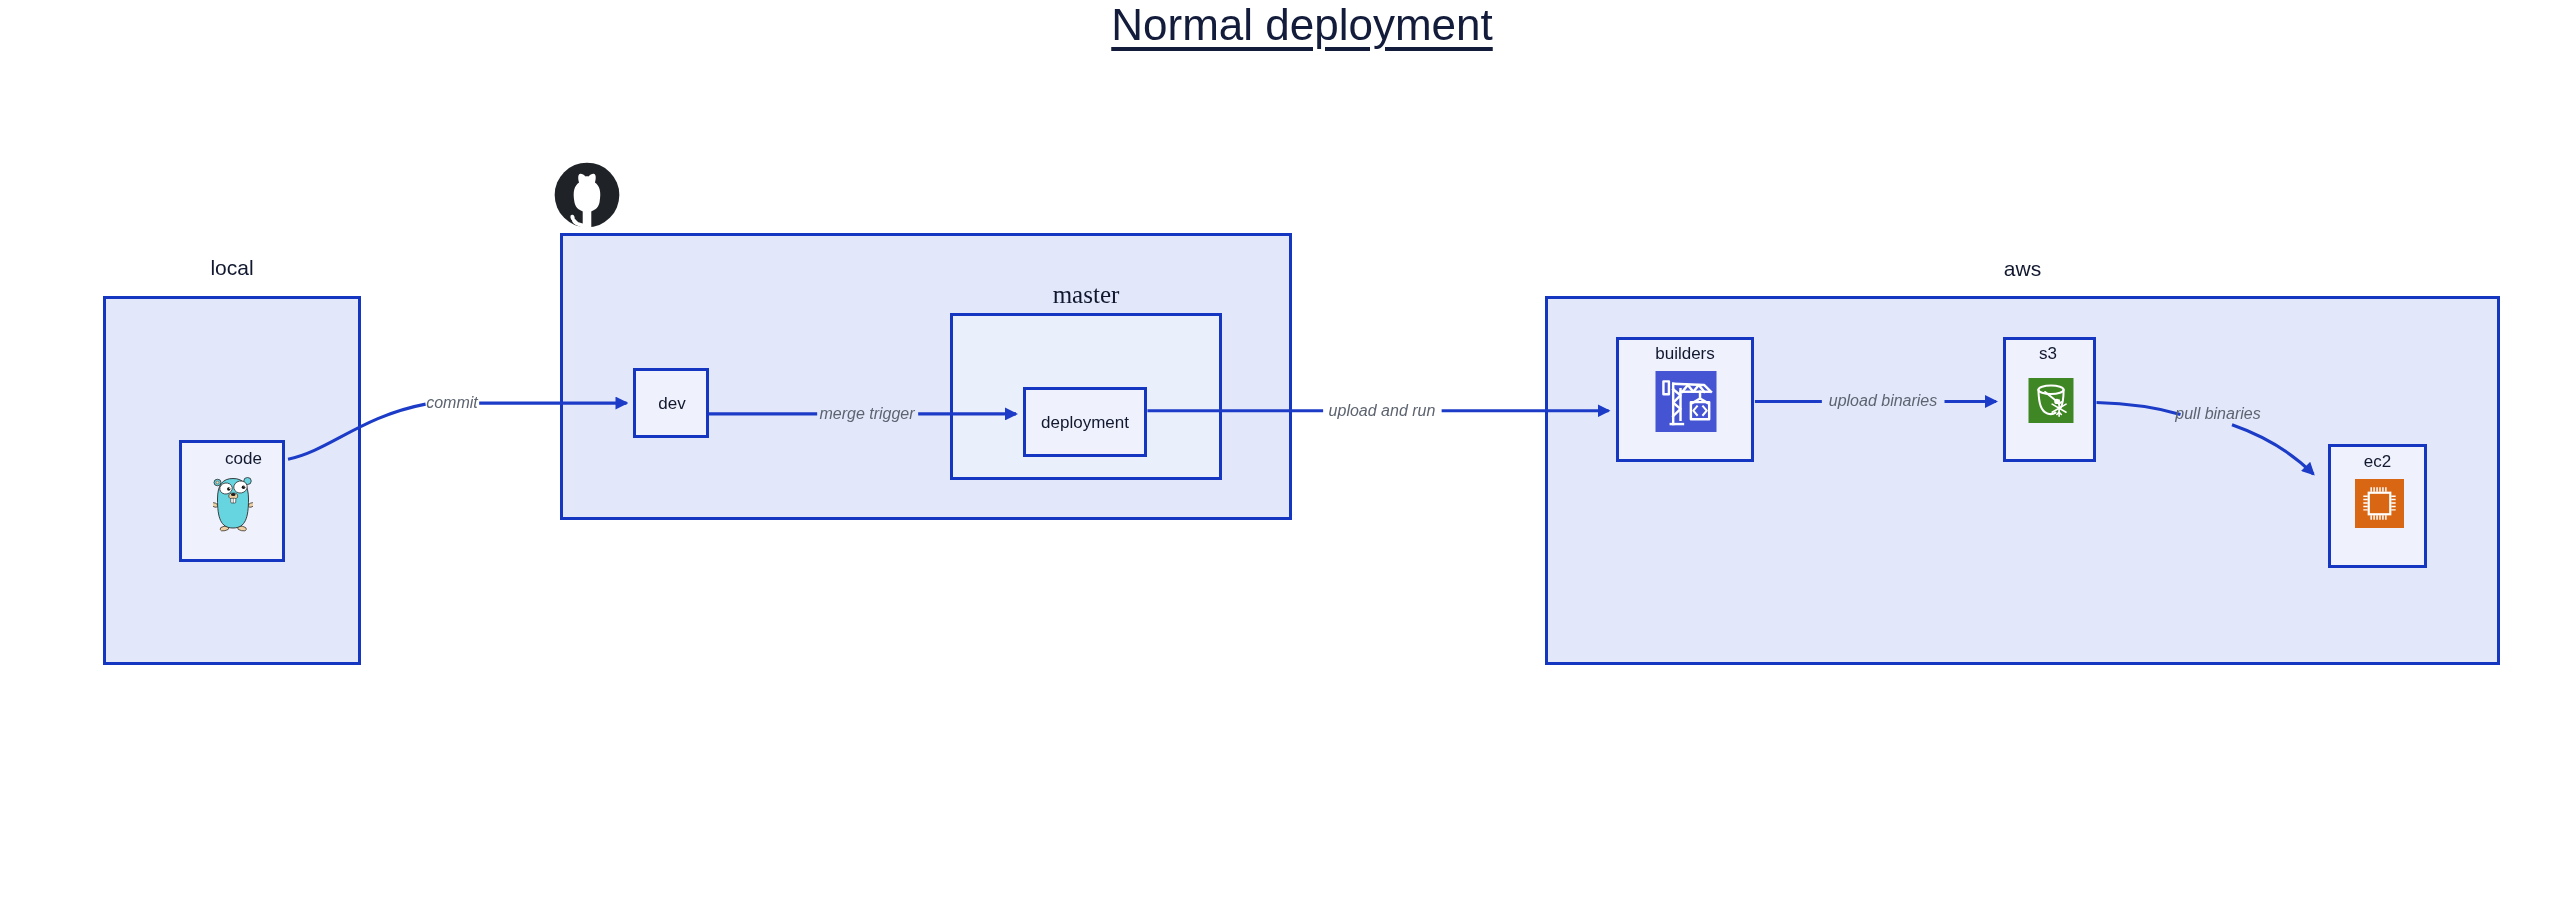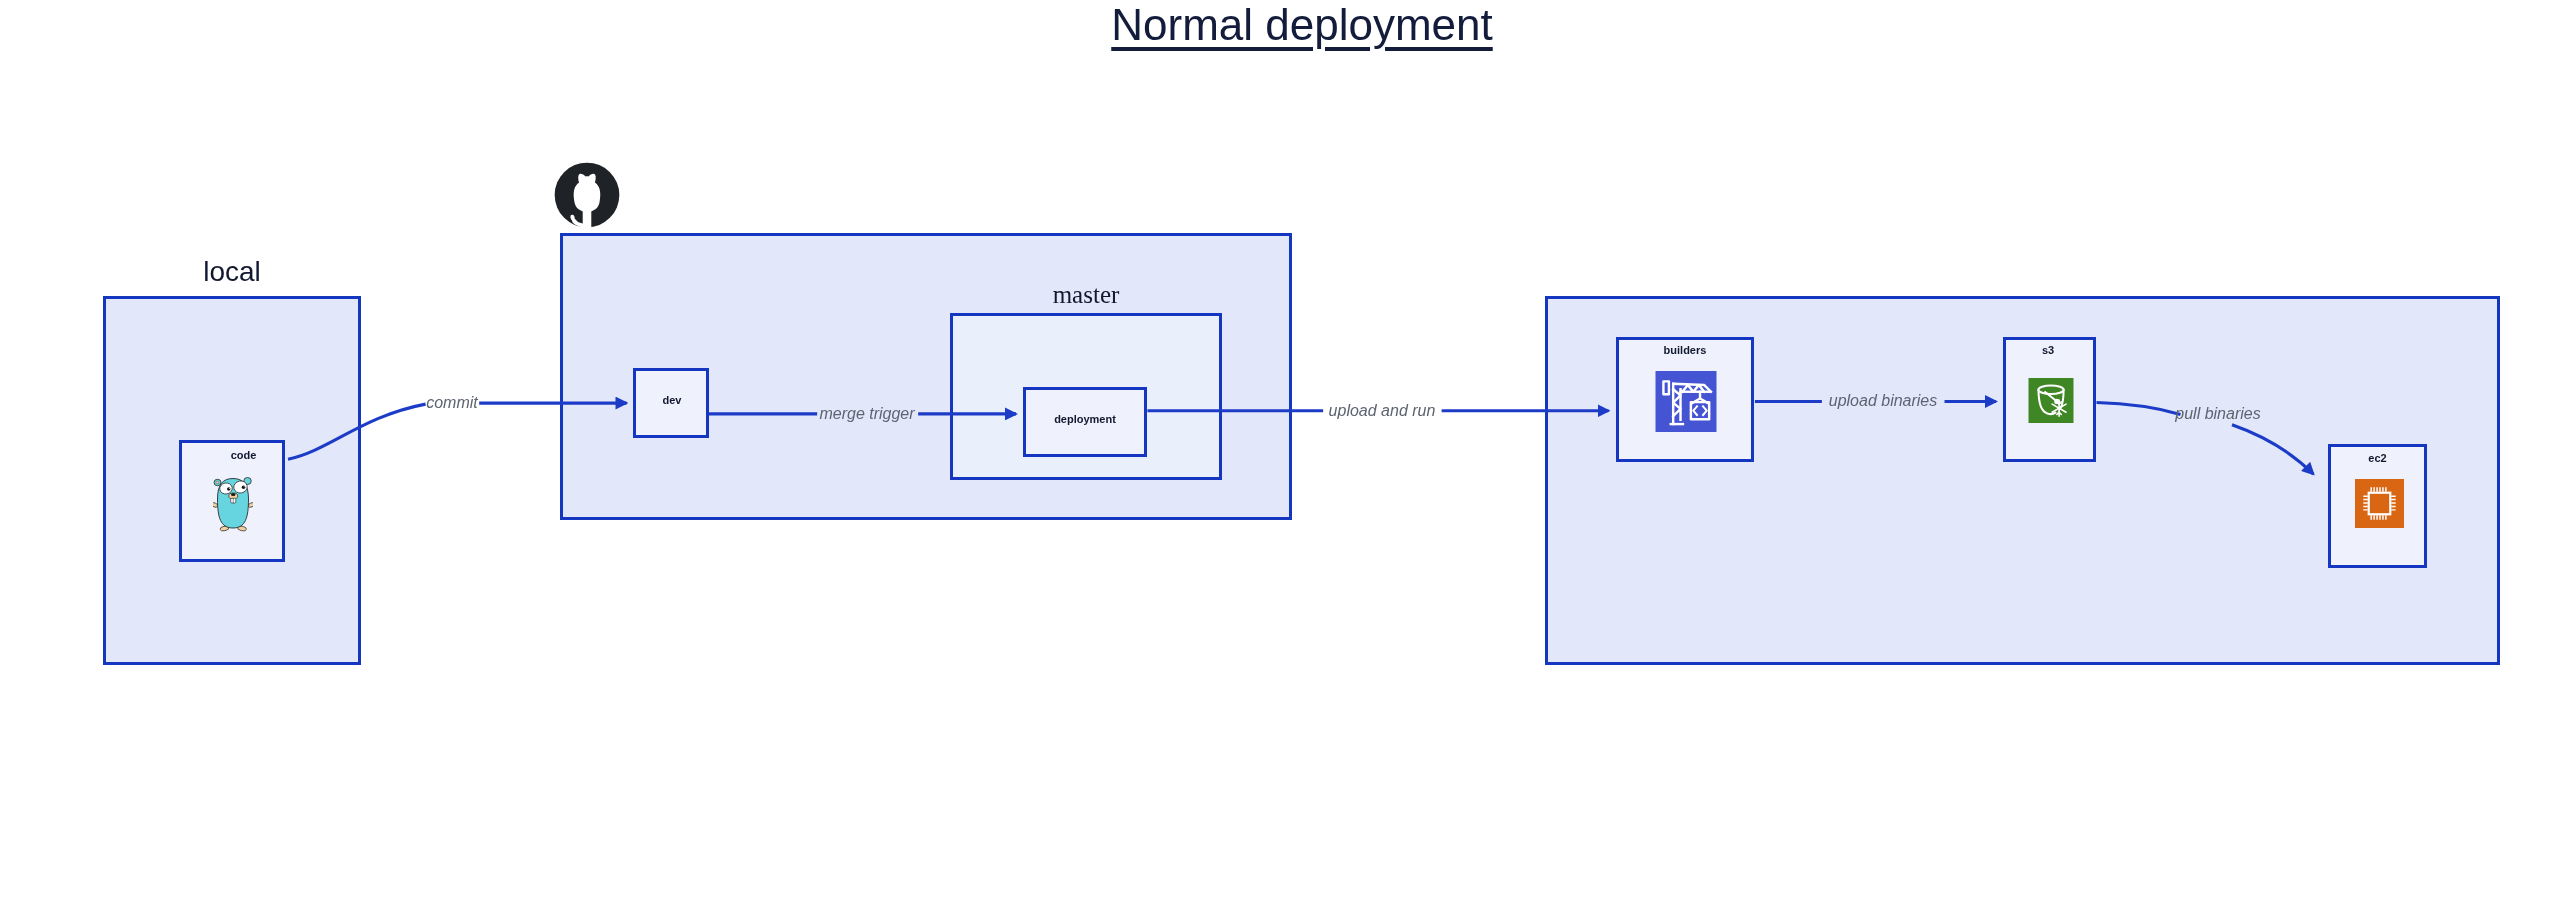--- a/index.html
+++ b/index.html
@@ -40,30 +40,30 @@
   }
   .node-box{
     position:absolute;
     background:var(--node-fill);
     border:3.1px solid var(--blue-border);
     box-sizing:border-box;
   }
   .container-label{
     position:absolute;
     color:var(--navy);
-    font-size:28px;
+    font-size:21px;
     font-weight:500;
     text-align:center;
     letter-spacing:0px;
   }
   .node-label{
     position:absolute;
     color:var(--navy);
-    font-size:11px;
-    font-weight:bold;
+    font-size:17px;
+    font-weight:normal;
     text-align:center;
     white-space:nowrap;
   }
   .edge-label{
     position:absolute;
     color:var(--edge-label);
     font-size:16px;
     font-style:italic;
     white-space:nowrap;
     transform:translate(-50%,-50%);
@@ -88,20 +88,21 @@
 
 <div class="canvas">
 
   <div class="container-box" style="left:103px;top:296px;width:258px;height:369px;"></div>
   <div class="container-box" style="left:560px;top:233px;width:732px;height:287px;"></div>
   <div class="master-box" style="left:950px;top:313px;width:272px;height:167px;"></div>
   <div class="container-box" style="left:1545px;top:296px;width:955px;height:369px;"></div>
 
   <div class="container-label" style="left:103px;top:256px;width:258px;">local</div>
   <div class="container-label" style="left:950px;top:281px;width:272px;font-size:25px;font-family:Liberation Serif, serif;">master</div>
+  <div class="container-label" style="left:1545px;top:257px;width:955px;">aws</div>
 
   <svg class="edges" width="2604" height="902" viewBox="0 0 5054 1750">
     <defs>
       <marker id="arrow" viewBox="0 0 10 10" refX="8.5" refY="5" markerWidth="4.2" markerHeight="4.2" orient="auto-start-reverse">
         <path d="M0,0 L10,5 L0,10 Z" style="fill:var(--edge);stroke:none;"></path>
       </marker>
     </defs>
 
     <path d="M559,891 C640,874 700,808 826,784"></path>
     <path d="M930,782 L1216,782" marker-end="url(#arrow)"></path>

